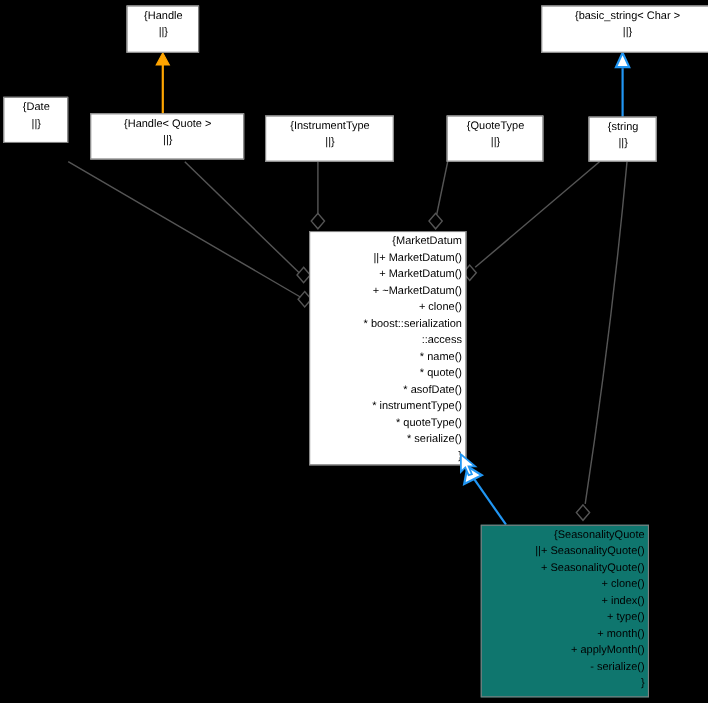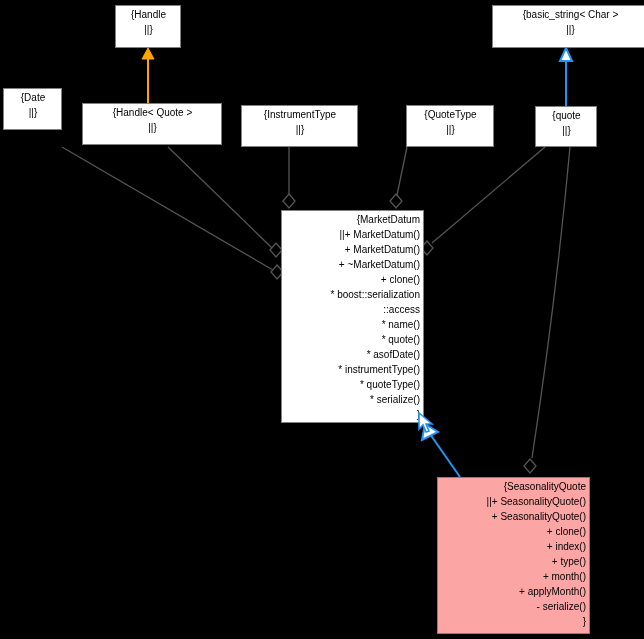--- a/index.html
+++ b/index.html
@@ -30,21 +30,21 @@
     background: #ffffff;
     color: #000000;
     font-size: 10px;
     line-height: 15px;
     text-align: center;
     padding: 1px 3px;
     white-space: pre;
     overflow: hidden;
   }
   .node.filled {
-    background: #fca5a5;
+    background: #0f766e;
   }
   .node .nline {
     display: block;
     text-align: right;
     padding-left: 1px;
   }
   .node .nline.ctr {
     text-align: center;
   }
   .cursor {
@@ -98,21 +98,21 @@
       </g>
   </svg>
 
   <div id="node-layer">
       <div class="node" style="left: 115px; top: 5px; width: 66px; height: 43px;"><span class="nline ctr">{Handle</span><span class="nline ctr">||}</span></div>
       <div class="node" style="left: 492px; top: 5px; width: 156px; height: 43px;"><span class="nline ctr">{basic_string&lt; Char &gt;</span><span class="nline ctr">||}</span></div>
       <div class="node" style="left: 3px; top: 88px; width: 59px; height: 42px;"><span class="nline ctr">{Date</span><span class="nline ctr">||}</span></div>
       <div class="node" style="left: 82px; top: 103px; width: 140px; height: 42px;"><span class="nline ctr">{Handle&lt; Quote &gt;</span><span class="nline ctr">||}</span></div>
       <div class="node" style="left: 231px; top: 105px; width: 117px; height: 42px; margin-left: 10px;"><span class="nline ctr">{InstrumentType</span><span class="nline ctr">||}</span></div>
       <div class="node" style="left: 378px; top: 105px; width: 88px; height: 42px; margin-left: 28px;"><span class="nline ctr">{QuoteType</span><span class="nline ctr">||}</span></div>
-      <div class="node" style="left: 535px; top: 106px; width: 62px; height: 41px;"><span class="nline ctr">{quote</span><span class="nline ctr">||}</span></div>
+      <div class="node" style="left: 535px; top: 106px; width: 62px; height: 41px;"><span class="nline ctr">{string</span><span class="nline ctr">||}</span></div>
       <div class="node" style="left: 281px; top: 210px; width: 143px; height: 213px;"><span class="nline">    {MarketDatum</span><span class="nline">||+ MarketDatum()</span><span class="nline">+ MarketDatum()</span><span class="nline">+ ~MarketDatum()</span><span class="nline">+ clone()</span><span class="nline">* boost::serialization</span><span class="nline">::access</span><span class="nline">* name()</span><span class="nline">* quote()</span><span class="nline">* asofDate()</span><span class="nline">* instrumentType()</span><span class="nline">* quoteType()</span><span class="nline">* serialize()</span><span class="nline">          }</span></div>
       <div class="node filled" style="left: 437px; top: 477px; width: 153px; height: 157px;"><span class="nline">   {SeasonalityQuote</span><span class="nline">||+ SeasonalityQuote()</span><span class="nline">+ SeasonalityQuote()</span><span class="nline">+ clone()</span><span class="nline">+ index()</span><span class="nline">+ type()</span><span class="nline">+ month()</span><span class="nline">+ applyMonth()</span><span class="nline">- serialize()</span><span class="nline">              }</span></div>
     </div>
 
   <svg class="cursor" style="left:418px; top:412px; width:20px; height:24px;" viewBox="0 0 20 24">
     <polygon points="1,1 1,17 5,13 8,20 11,19 8,12 14,12" fill="#ffffff" stroke="#2196f3" stroke-width="1.6"></polygon>
   </svg>
 
 </div>
 

